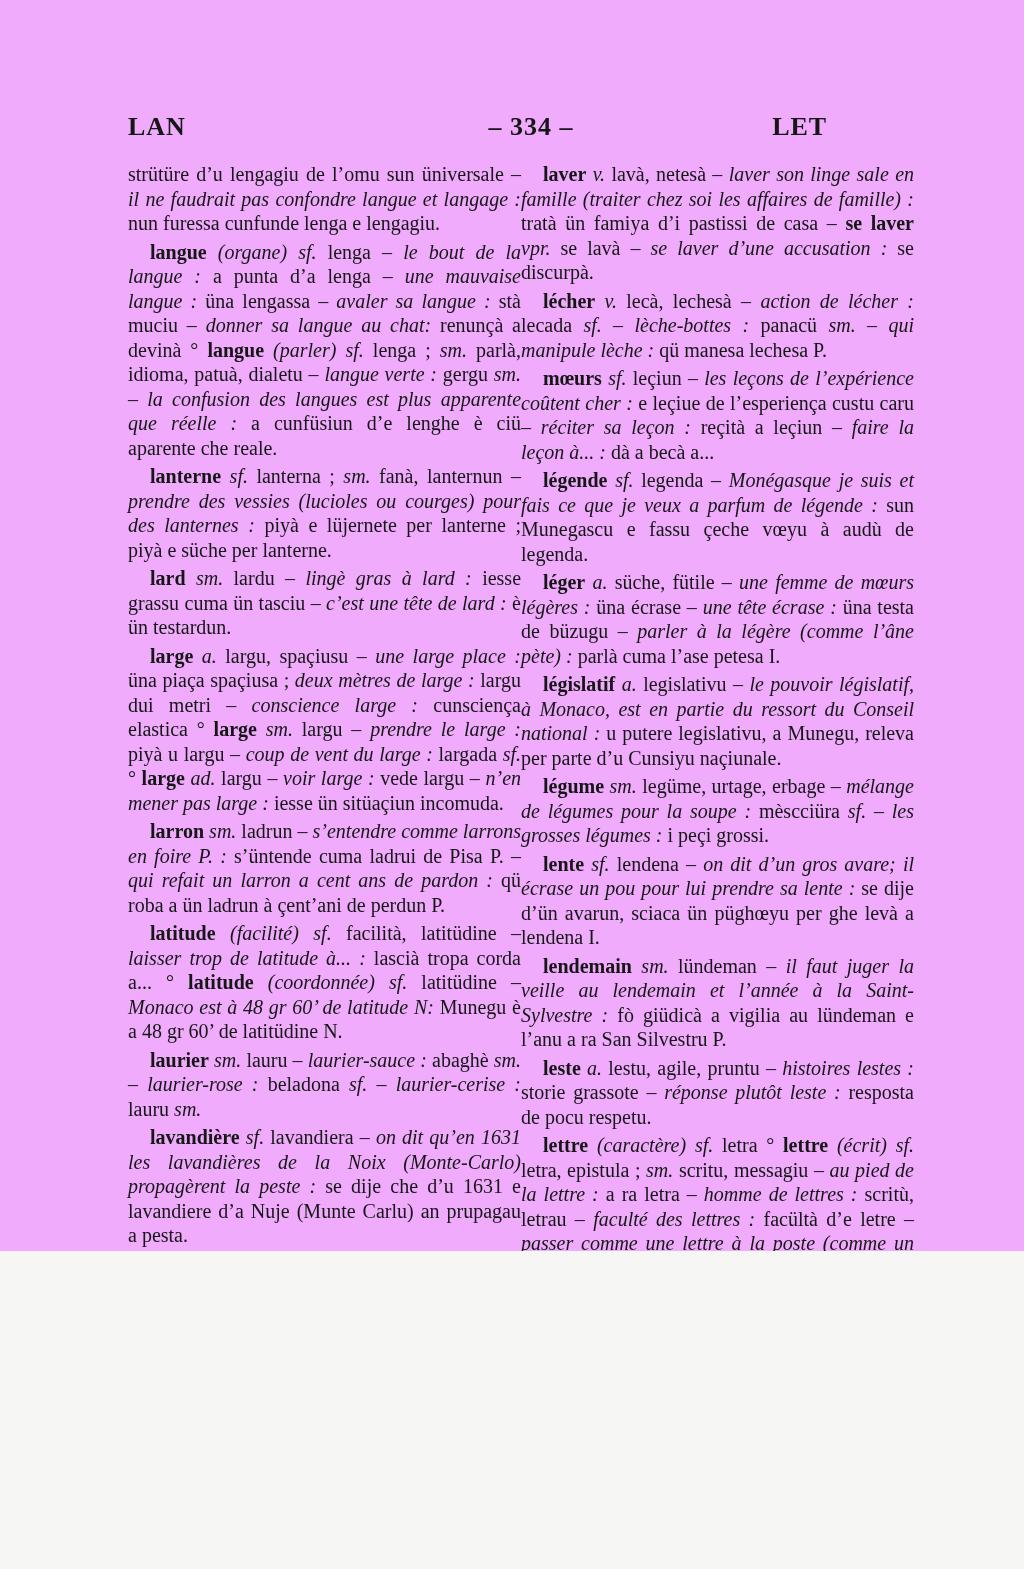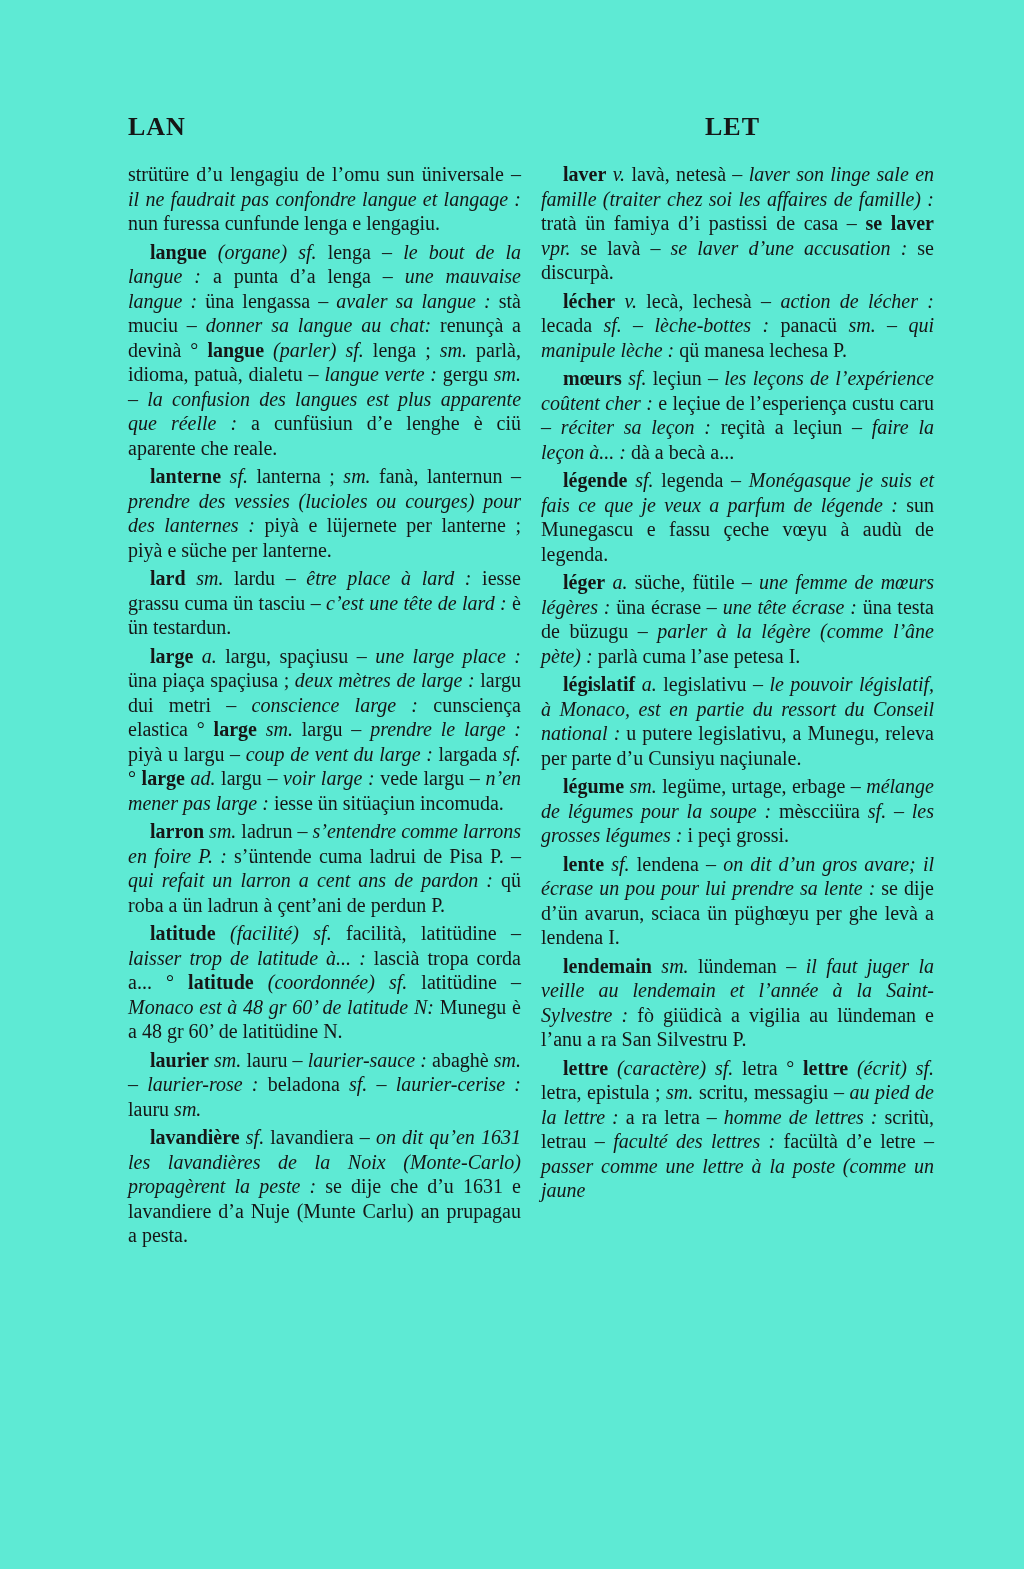--- a/index.html
+++ b/index.html
@@ -3,22 +3,22 @@
 <meta charset="utf-8">
 <style>
   html,body{margin:0;padding:0;}
   body{
     width:1024px;height:1569px;
     background:#f6f6f4;
     font-family:"Liberation Serif","DejaVu Serif",serif;
   }
   .page{
     position:relative;
-    width:1024px;height:1569px;
-    background:#5eead4;
+    width:1024px;height:1251px;
+    background:#f0abfc;
     color:#161616;
     overflow:hidden;
   }
   .running-head{
     position:absolute;
     top:112px;left:128px;
     width:806px;
     display:flex;
     align-items:baseline;
     font-size:26px;
@@ -26,21 +26,20 @@
     letter-spacing:1px;
   }
   .running-head .h-left{flex:1;text-align:left;}
   .running-head .h-center{flex:1;text-align:center;font-weight:600;}
   .running-head .h-right{flex:1;text-align:center;}
   .text-columns{
     position:absolute;
     top:162px;left:128px;
     width:806px;
     display:flex;
-    gap:20px;
   }
   .col{
     width:393px;
     text-align:justify;
     font-size:20px;
     line-height:24.5px;
     hyphens:auto;
   }
   .col p.entry{
     margin:0 0 4px 0;
@@ -49,40 +48,42 @@
   .col p.entry.cont{text-indent:0;}
   .b{font-weight:bold;}
   .i{font-style:italic;}
 </style>
 </head>
 <body>
 
 <div class="page">
   <div class="running-head">
     <span class="h-left">LAN</span>
+    <span class="h-center">– 334 –</span>
     <span class="h-right">LET</span>
   </div>
   <div class="text-columns">
     <div class="col">
         <p class="entry cont"><span>strütüre d’u lengagiu de l’omu sun üniversale – </span><span class="i">il ne faudrait pas confondre langue et langage :</span><span> nun furessa cunfunde lenga e lengagiu.</span></p>
         <p class="entry"><span class="b">langue</span><span> </span><span class="i">(organe) sf.</span><span> lenga – </span><span class="i">le bout de la langue :</span><span> a punta d’a lenga – </span><span class="i">une mauvaise langue :</span><span> üna lengassa – </span><span class="i">avaler sa langue :</span><span> stà muciu – </span><span class="i">donner sa langue au chat:</span><span> renunçà a devinà ° </span><span class="b">langue</span><span> </span><span class="i">(parler) sf.</span><span> lenga ; </span><span class="i">sm.</span><span> parlà, idioma, patuà, dialetu – </span><span class="i">langue verte :</span><span> gergu </span><span class="i">sm.</span><span> – </span><span class="i">la confusion des langues est plus apparente que réelle :</span><span> a cunfüsiun d’e lenghe è ciü aparente che reale.</span></p>
         <p class="entry"><span class="b">lanterne</span><span> </span><span class="i">sf.</span><span> lanterna ; </span><span class="i">sm.</span><span> fanà, lanternun – </span><span class="i">prendre des vessies (lucioles ou courges) pour des lanternes :</span><span> piyà e lüjernete per lanterne ; piyà e süche per lanterne.</span></p>
-        <p class="entry"><span class="b">lard</span><span> </span><span class="i">sm.</span><span> lardu – </span><span class="i">être place à lard :</span><span> iesse grassu cuma ün tasciu – </span><span class="i">c’est une tête de lard :</span><span> è ün testardun.</span></p>
+        <p class="entry"><span class="b">lard</span><span> </span><span class="i">sm.</span><span> lardu – </span><span class="i">lingè gras à lard :</span><span> iesse grassu cuma ün tasciu – </span><span class="i">c’est une tête de lard :</span><span> è ün testardun.</span></p>
         <p class="entry"><span class="b">large</span><span> </span><span class="i">a.</span><span> largu, spaçiusu – </span><span class="i">une large place :</span><span> üna piaça spaçiusa ; </span><span class="i">deux mètres de large :</span><span> largu dui metri – </span><span class="i">conscience large :</span><span> cunsciença elastica ° </span><span class="b">large</span><span> </span><span class="i">sm.</span><span> largu – </span><span class="i">prendre le large :</span><span> piyà u largu – </span><span class="i">coup de vent du large :</span><span> largada </span><span class="i">sf.</span><span> ° </span><span class="b">large</span><span> </span><span class="i">ad.</span><span> largu – </span><span class="i">voir large :</span><span> vede largu – </span><span class="i">n’en mener pas large :</span><span> iesse ün sitüaçiun incomuda.</span></p>
         <p class="entry"><span class="b">larron</span><span> </span><span class="i">sm.</span><span> ladrun – </span><span class="i">s’entendre comme larrons en foire P. :</span><span> s’üntende cuma ladrui de Pisa P. – </span><span class="i">qui refait un larron a cent ans de pardon :</span><span> qü roba a ün ladrun à çent’ani de perdun P.</span></p>
         <p class="entry"><span class="b">latitude</span><span> </span><span class="i">(facilité) sf.</span><span> facilità, latitüdine – </span><span class="i">laisser trop de latitude à... :</span><span> lascià tropa corda a... ° </span><span class="b">latitude</span><span> </span><span class="i">(coordonnée) sf.</span><span> latitüdine – </span><span class="i">Monaco est à 48 gr 60’ de latitude N:</span><span> Munegu è a 48 gr 60’ de latitüdine N.</span></p>
         <p class="entry"><span class="b">laurier</span><span> </span><span class="i">sm.</span><span> lauru – </span><span class="i">laurier-sauce :</span><span> abaghè </span><span class="i">sm.</span><span> – </span><span class="i">laurier-rose :</span><span> beladona </span><span class="i">sf.</span><span> – </span><span class="i">laurier-cerise :</span><span> lauru </span><span class="i">sm.</span></p>
         <p class="entry"><span class="b">lavandière</span><span> </span><span class="i">sf.</span><span> lavandiera – </span><span class="i">on dit qu’en 1631 les lavandières de la Noix (Monte-Carlo) propagèrent la peste :</span><span> se dije che d’u 1631 e lavandiere d’a Nuje (Munte Carlu) an prupagau a pesta.</span></p>
       </div>
     <div class="col">
         <p class="entry"><span class="b">laver</span><span> </span><span class="i">v.</span><span> lavà, netesà – </span><span class="i">laver son linge sale en famille (traiter chez soi les affaires de famille) :</span><span> tratà ün famiya d’i pastissi de casa – </span><span class="b">se laver</span><span> </span><span class="i">vpr.</span><span> se lavà – </span><span class="i">se laver d’une accusation :</span><span> se discurpà.</span></p>
         <p class="entry"><span class="b">lécher</span><span> </span><span class="i">v.</span><span> lecà, lechesà – </span><span class="i">action de lécher :</span><span> lecada </span><span class="i">sf.</span><span> – </span><span class="i">lèche-bottes :</span><span> panacü </span><span class="i">sm.</span><span> – </span><span class="i">qui manipule lèche :</span><span> qü manesa lechesa P.</span></p>
         <p class="entry"><span class="b">mœurs</span><span> </span><span class="i">sf.</span><span> leçiun – </span><span class="i">les leçons de l’expérience coûtent cher :</span><span> e leçiue de l’esperiença custu caru – </span><span class="i">réciter sa leçon :</span><span> reçità a leçiun – </span><span class="i">faire la leçon à... :</span><span> dà a becà a...</span></p>
         <p class="entry"><span class="b">légende</span><span> </span><span class="i">sf.</span><span> legenda – </span><span class="i">Monégasque je suis et fais ce que je veux a parfum de légende :</span><span> sun Munegascu e fassu çeche vœyu à audù de legenda.</span></p>
         <p class="entry"><span class="b">léger</span><span> </span><span class="i">a.</span><span> süche, fütile – </span><span class="i">une femme de mœurs légères :</span><span> üna écrase – </span><span class="i">une tête écrase :</span><span> üna testa de büzugu – </span><span class="i">parler à la légère (comme l’âne pète) :</span><span> parlà cuma l’ase petesa I.</span></p>
         <p class="entry"><span class="b">législatif</span><span> </span><span class="i">a.</span><span> legislativu – </span><span class="i">le pouvoir législatif, à Monaco, est en partie du ressort du Conseil national :</span><span> u putere legislativu, a Munegu, releva per parte d’u Cunsiyu naçiunale.</span></p>
         <p class="entry"><span class="b">légume</span><span> </span><span class="i">sm.</span><span> legüme, urtage, erbage – </span><span class="i">mélange de légumes pour la soupe :</span><span> mèscciüra </span><span class="i">sf.</span><span> – </span><span class="i">les grosses légumes :</span><span> i peçi grossi.</span></p>
         <p class="entry"><span class="b">lente</span><span> </span><span class="i">sf.</span><span> lendena – </span><span class="i">on dit d’un gros avare; il écrase un pou pour lui prendre sa lente :</span><span> se dije d’ün avarun, sciaca ün püghœyu per ghe levà a lendena I.</span></p>
         <p class="entry"><span class="b">lendemain</span><span> </span><span class="i">sm.</span><span> lündeman – </span><span class="i">il faut juger la veille au lendemain et l’année à la Saint-Sylvestre :</span><span> fò giüdicà a vigilia au lündeman e l’anu a ra San Silvestru P.</span></p>
+        <p class="entry"><span class="b">leste</span><span> </span><span class="i">a.</span><span> lestu, agile, pruntu – </span><span class="i">histoires lestes :</span><span> storie grassote – </span><span class="i">réponse plutôt leste :</span><span> resposta de pocu respetu.</span></p>
         <p class="entry"><span class="b">lettre</span><span> </span><span class="i">(caractère) sf.</span><span> letra ° </span><span class="b">lettre</span><span> </span><span class="i">(écrit) sf.</span><span> letra, epistula ; </span><span class="i">sm.</span><span> scritu, messagiu – </span><span class="i">au pied de la lettre :</span><span> a ra letra – </span><span class="i">homme de lettres :</span><span> scritù, letrau – </span><span class="i">faculté des lettres :</span><span> facültà d’e letre – </span><span class="i">passer comme une lettre à la poste (comme un jaune</span></p>
       </div>
   </div>
 </div>
 
 </body></html>

